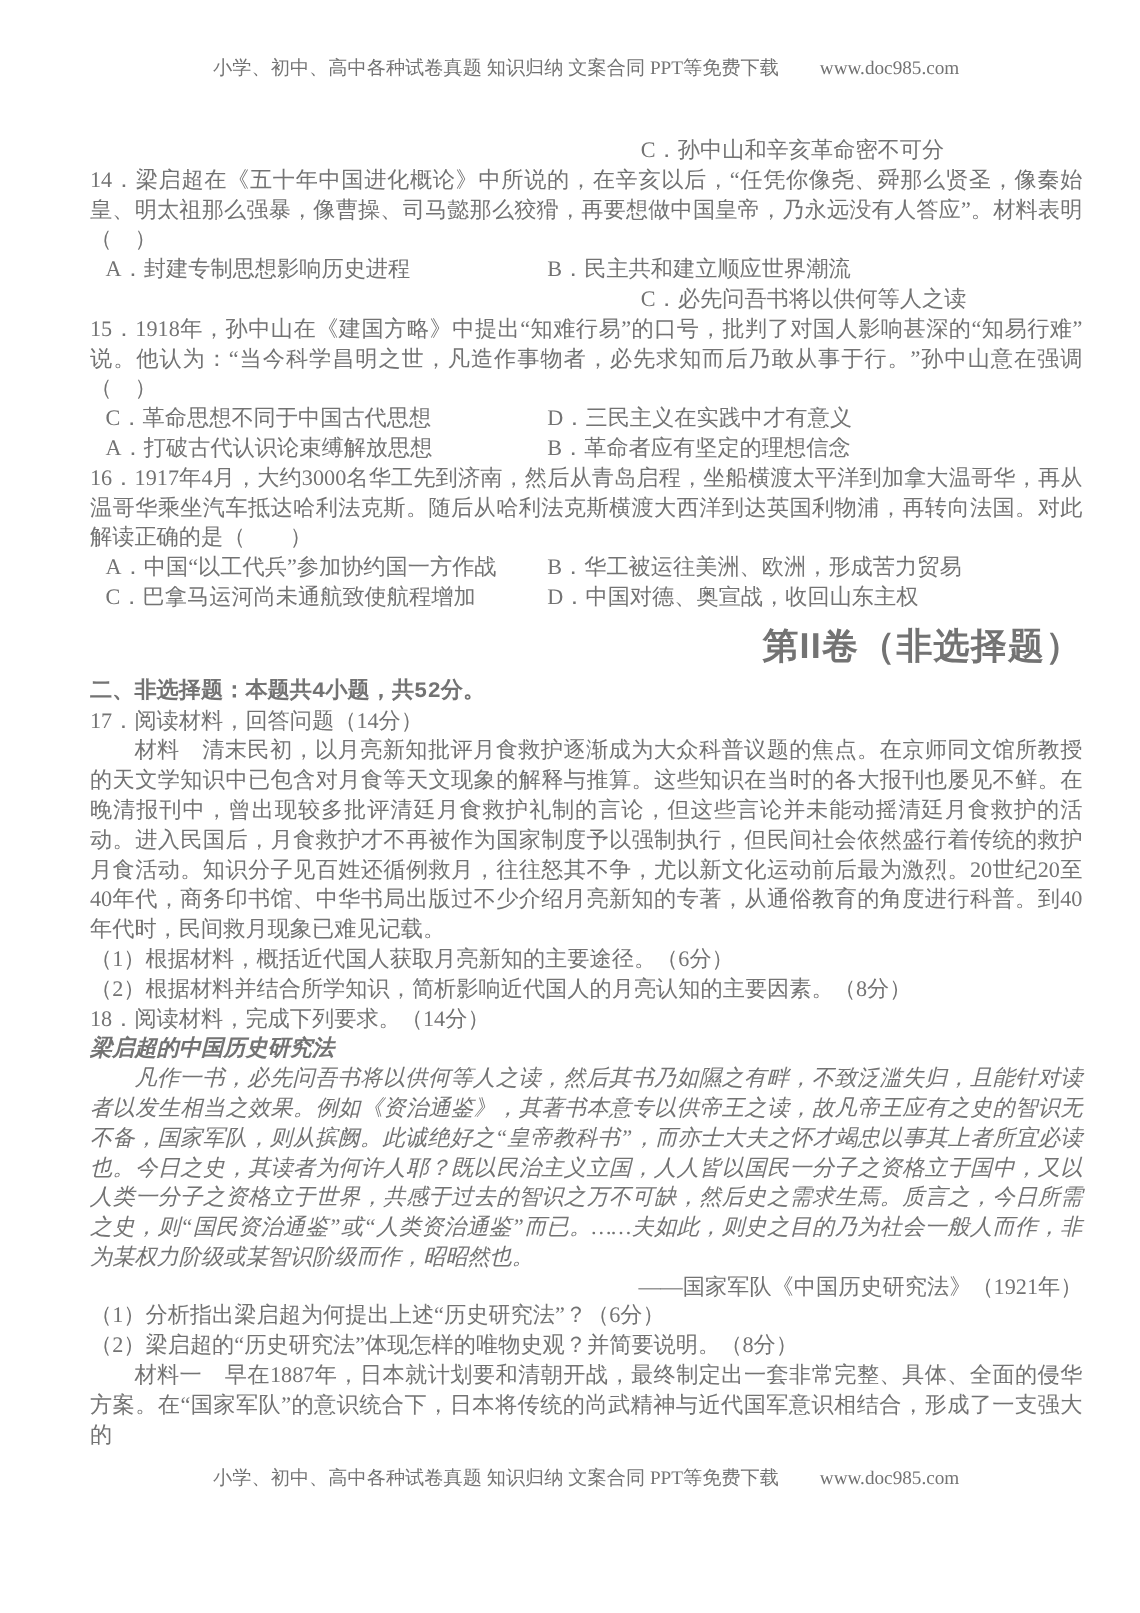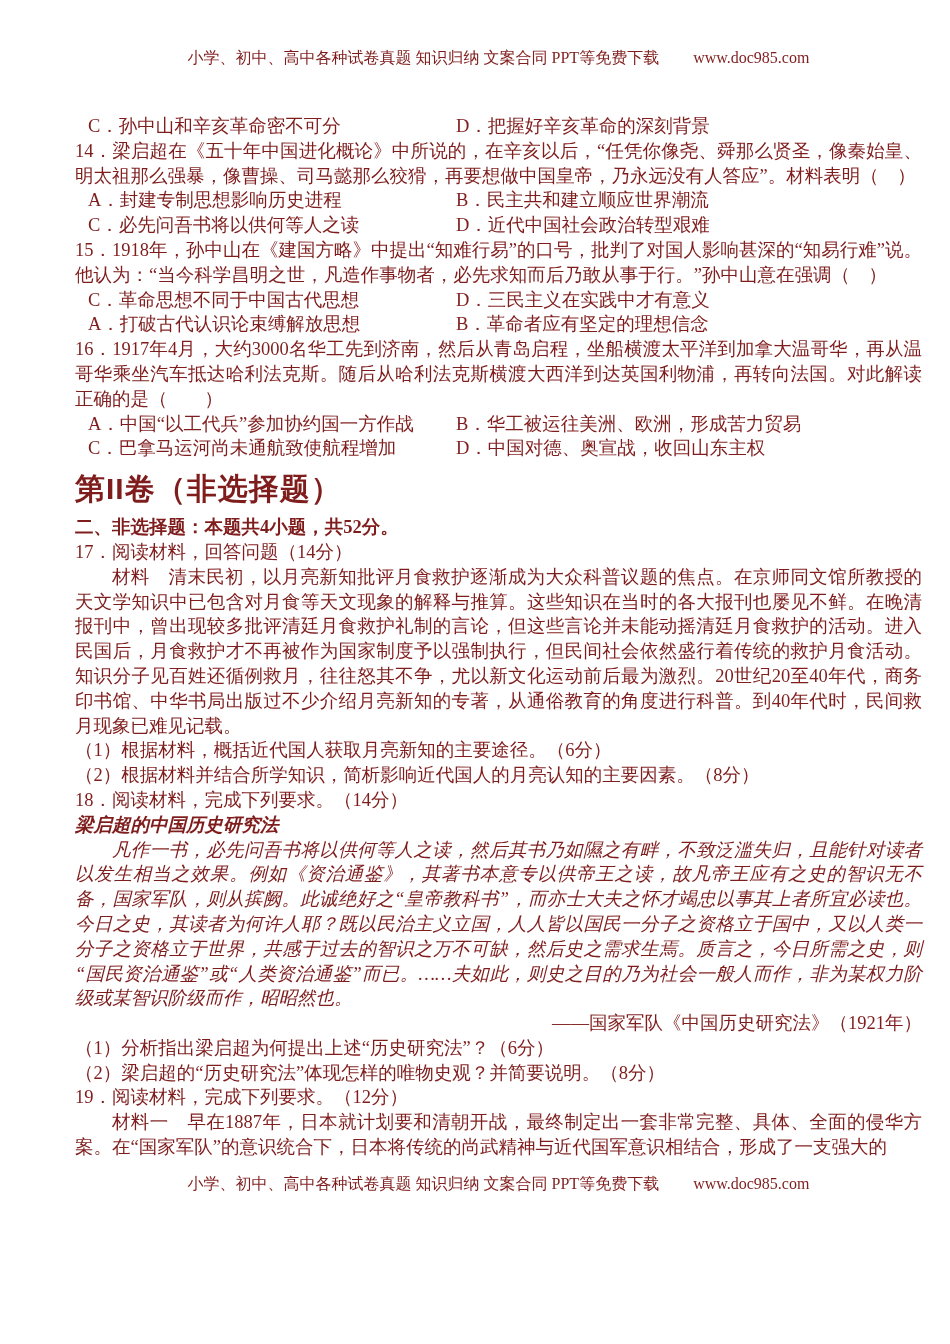--- a/index.html
+++ b/index.html
@@ -1,51 +1,51 @@
 <!DOCTYPE html>
 <html lang="zh"><head>
 <meta charset="utf-8">
 <style>
   html,body{margin:0;padding:0;background:#e8e8e8;}
   .page{
     position:relative;
     width:950px;height:1344px;
     margin:0 auto;
     background:#ffffff;
-    color:#7f1d1d;
+    color:#737373;
     font-family:"Liberation Serif","DejaVu Serif",serif;
     font-size:18.5px;
     line-height:24.8px;
     box-sizing:border-box;
-    padding:48px 28px 0 75px;
+    padding:48px 48px 0 75px;
     overflow:hidden;
   }
   .hdr{
     text-align:center;
     font-size:16px;
     line-height:20px;
     margin-bottom:46px;
     white-space:nowrap;
   }
   .hdr .site{margin-left:34px;}
   .flow p{margin:0;text-align:justify;}
   .opt-row{display:flex;padding-left:13px;justify-content:flex-end;}
   .opt-row .opt1{flex:none;width:368px;}
   .opt-row .opt2{flex:1;}
   .part-title{
-    text-align:left;
+    text-align:right;
     font-family:"Liberation Sans","DejaVu Sans",sans-serif;
     font-weight:700;
     font-size:30px;
     line-height:42px;
     margin:7px 0 5px 0;
     letter-spacing:1px;
   }
   .sec-head{
-    font-family:Liberation Serif, serif;
+    font-family:Liberation Mono, monospace;
     font-weight:700;
     font-size:18.5px;
   }
   .material{text-indent:2em;}
   .kai{font-style:italic;}
   .subtitle{
     text-align:left;
     font-weight:700;
     font-style:italic;
   }
@@ -65,31 +65,29 @@
 <div class="page">
 
   <div class="hdr">
     <span>小学、初中、高中各种试卷真题 知识归纳 文案合同 PPT等免费下载</span><span class="site">www.doc985.com</span>
   </div>
 
   <div class="flow">
 
     <div class="opt-row">
       <span class="opt1">C．孙中山和辛亥革命密不可分</span>
-      <span class="opt2">D．把握好辛亥革命的深刻背景</span>
     </div>
 
     <p>14．梁启超在《五十年中国进化概论》中所说的，在辛亥以后，“任凭你像尧、舜那么贤圣，像秦始皇、明太祖那么强暴，像曹操、司马懿那么狡猾，再要想做中国皇帝，乃永远没有人答应”。材料表明（　）</p>
     <div class="opt-row">
       <span class="opt1">A．封建专制思想影响历史进程</span>
       <span class="opt2">B．民主共和建立顺应世界潮流</span>
     </div>
     <div class="opt-row">
       <span class="opt1">C．必先问吾书将以供何等人之读</span>
-      <span class="opt2">D．近代中国社会政治转型艰难</span>
     </div>
 
     <p>15．1918年，孙中山在《建国方略》中提出“知难行易”的口号，批判了对国人影响甚深的“知易行难”说。他认为：“当今科学昌明之世，凡造作事物者，必先求知而后乃敢从事于行。”孙中山意在强调（　）</p>
     <div class="opt-row">
       <span class="opt1">C．革命思想不同于中国古代思想</span>
       <span class="opt2">D．三民主义在实践中才有意义</span>
     </div>
     <div class="opt-row">
       <span class="opt1">A．打破古代认识论束缚解放思想</span>
       <span class="opt2">B．革命者应有坚定的理想信念</span>
@@ -114,21 +112,20 @@
     <p>（1）根据材料，概括近代国人获取月亮新知的主要途径。（6分）</p>
     <p>（2）根据材料并结合所学知识，简析影响近代国人的月亮认知的主要因素。（8分）</p>
 
     <p>18．阅读材料，完成下列要求。（14分）</p>
     <p class="subtitle">梁启超的中国历史研究法</p>
     <p class="material kai">凡作一书，必先问吾书将以供何等人之读，然后其书乃如隰之有畔，不致泛滥失归，且能针对读者以发生相当之效果。例如《资治通鉴》，其著书本意专以供帝王之读，故凡帝王应有之史的智识无不备，国家军队，则从摈阙。此诚绝好之“皇帝教科书”，而亦士大夫之怀才竭忠以事其上者所宜必读也。今日之史，其读者为何许人耶？既以民治主义立国，人人皆以国民一分子之资格立于国中，又以人类一分子之资格立于世界，共感于过去的智识之万不可缺，然后史之需求生焉。质言之，今日所需之史，则“国民资治通鉴”或“人类资治通鉴”而已。……夫如此，则史之目的乃为社会一般人而作，非为某权力阶级或某智识阶级而作，昭昭然也。</p>
     <p class="source">——国家军队《中国历史研究法》（1921年）</p>
     <p>（1）分析指出梁启超为何提出上述“历史研究法”？（6分）</p>
     <p>（2）梁启超的“历史研究法”体现怎样的唯物史观？并简要说明。（8分）</p>
 
-    <p>19．阅读材料，完成下列要求。（12分）</p>
     <p class="material">材料一　早在1887年，日本就计划要和清朝开战，最终制定出一套非常完整、具体、全面的侵华方案。在“国家军队”的意识统合下，日本将传统的尚武精神与近代国军意识相结合，形成了一支强大的</p>
 
   </div>
 
   <div class="ftr">
     <span>小学、初中、高中各种试卷真题 知识归纳 文案合同 PPT等免费下载</span><span class="site">www.doc985.com</span>
   </div>
 
 </div>
 

